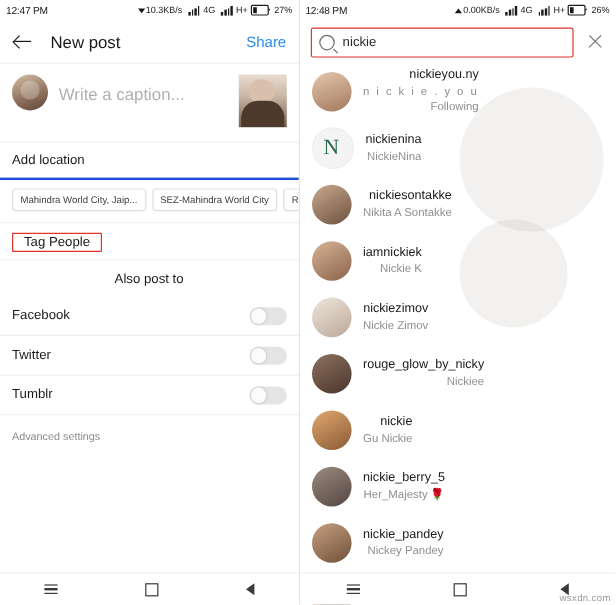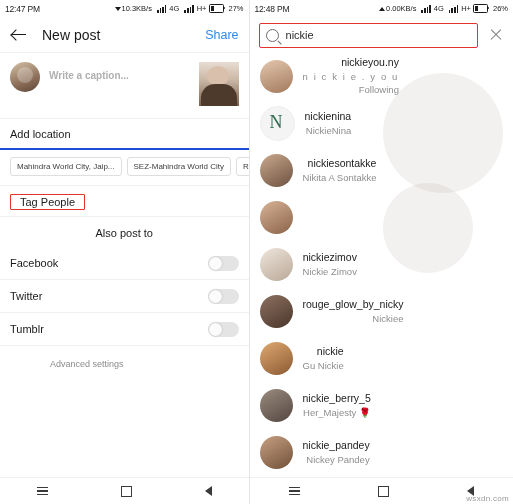--- a/index.html
+++ b/index.html
@@ -155,24 +155,23 @@
     overflow: hidden;
   }
   .avatar-sm::after {
     content:"";
     position:absolute; left:7px; top:5px;
     width:16px;height:16px;border-radius:50%;
     background: rgba(255,255,255,0.25);
   }
   .caption-input {
     flex: 1;
-    font-size: 10px;
+    font-size: 14px;
     color: #b0b0b0;
     padding: 8px 6px 0 9px;
-    font-weight: bold;
   }
   .post-thumb {
     width: 40px; height: 44px;
     flex: 0 0 auto;
     background: linear-gradient(180deg,#e8dcd2 0%,#cbb8a6 40%,#7a5f4c 100%);
     position: relative;
     overflow: hidden;
   }
   .post-thumb::before {
     content:"";
@@ -259,21 +258,20 @@
     left: 1px; top: 1px;
     width: 13px; height: 13px;
     border-radius: 50%;
     background: #fbfbfb;
     box-shadow: 0 0 2px rgba(0,0,0,0.25);
   }
   .advanced {
     padding: 13px 10px;
     font-size: 9px;
     color: #8c8c8c;
-    margin-left: 40px;
   }
 
   
   .search-bar {
     height: 36px;
     display: flex;
     align-items: center;
     padding: 0 9px;
     box-sizing: border-box;
   }
@@ -543,20 +541,24 @@
       <div class="res-row">
         <div class="res-av" style="background:linear-gradient(150deg,#c9a98e,#6d5140);"></div>
         <div class="res-meta">
           <div class="res-user">nickiesontakke</div>
           <div class="res-name">Nikita A Sontakke</div>
         </div>
       </div>
 
       <div class="res-row">
         <div class="res-av" style="background:linear-gradient(150deg,#d7b497,#8b6248);"></div>
+        <div class="res-meta">
+          <div class="res-user">iamnickiek</div>
+          <div class="res-name">Nickie K</div>
+        </div>
       </div>
 
       <div class="res-row">
         <div class="res-av" style="background:linear-gradient(150deg,#efe6dc,#b9a898);"></div>
         <div class="res-meta">
           <div class="res-user">nickiezimov</div>
           <div class="res-name">Nickie Zimov</div>
         </div>
       </div>
 

